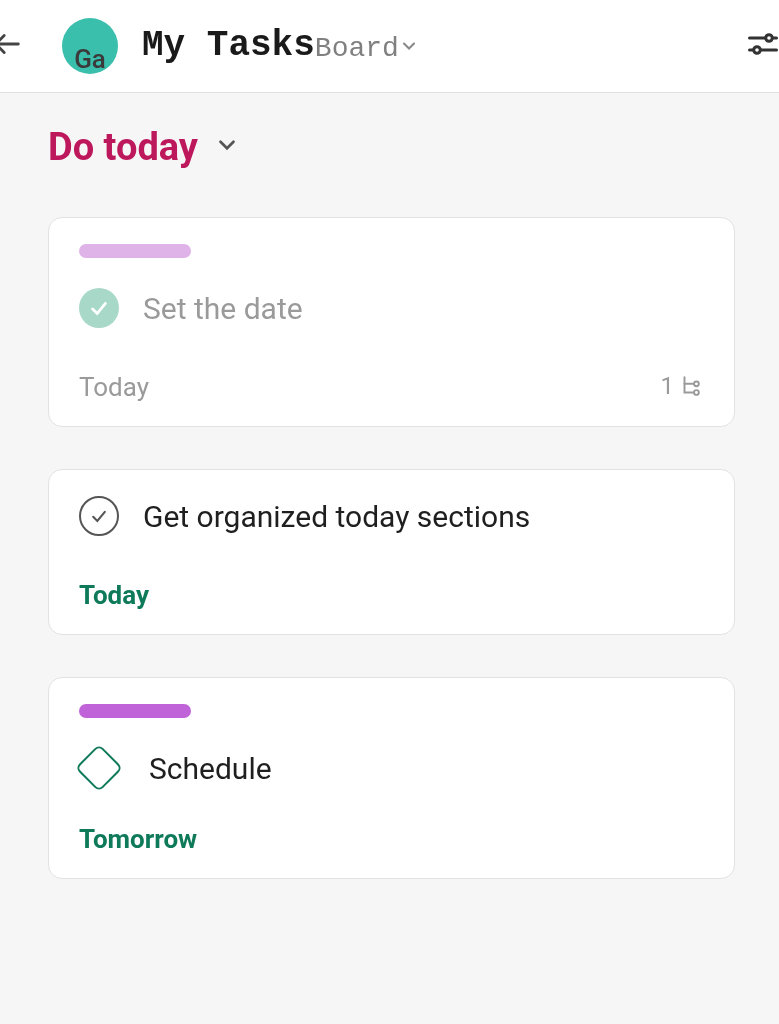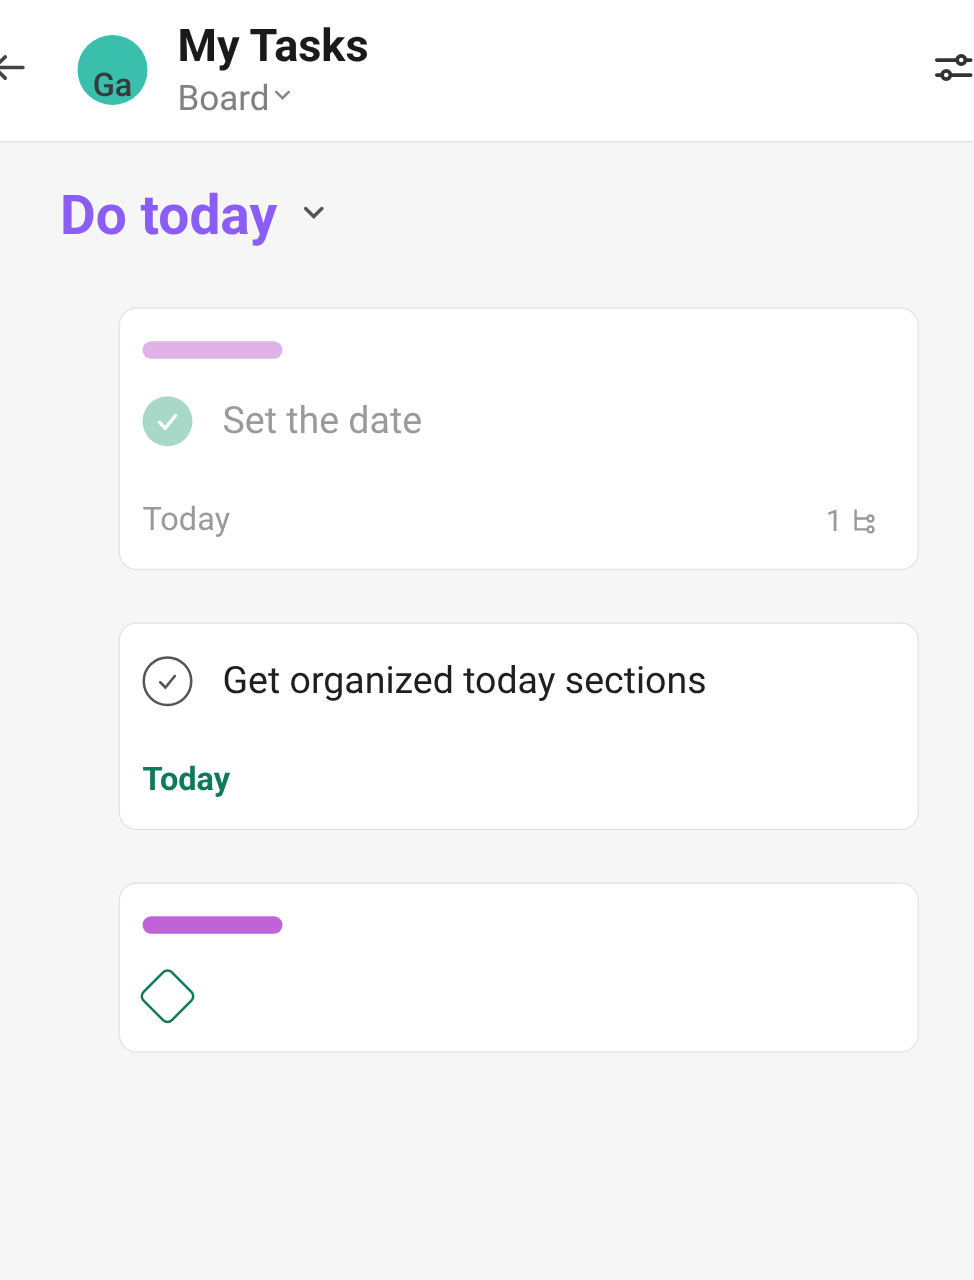--- a/index.html
+++ b/index.html
@@ -27,21 +27,21 @@
     background: #3bbfad;
     color: #3a3a3a;
     display: flex;
     align-items: flex-end;
     justify-content: center;
     font-size: 26px;
     font-weight: 500;
     margin-left: 62px;
     margin-right: 24px;
   }
-  .header-titles { display: flex; flex-direction: column; }
+  .header-titles { display: flex; flex-direction: row; font-family: Liberation Mono, monospace; }
   .header-title {
     font-size: 36px;
     font-weight: 700;
     color: #1a1a1a;
     line-height: 1.1;
   }
   .header-subtitle-row {
     display: flex;
     align-items: center;
     margin-top: 4px;
@@ -62,32 +62,31 @@
   
   .content { padding: 32px 44px 0 48px; }
   
   .section-row {
     display: flex;
     align-items: center;
     gap: 16px;
     margin-bottom: 48px;
   }
   .section-title {
-    font-size: 44px;
+    font-size: 38px;
     font-weight: 700;
-    color: #8b5cf6;
+    color: #be185d;
   }
   
   .card {
     background: #fff;
     border: 1px solid #e2e2e2;
     border-radius: 14px;
-    padding: 26px 30px 24px 18px;
+    padding: 26px 30px 24px 30px;
     margin-bottom: 42px;
-    margin-left: 47px;
   }
   .tag-pill {
     width: 112px;
     height: 14px;
     border-radius: 8px;
     margin-bottom: 30px;
   }
   .tag-light { background: #dfb3e8; }
   .tag-dark  { background: #c063d8; }
   
@@ -120,21 +119,21 @@
   
   .task-title {
     font-size: 30px;
     color: #1f1f1f;
     font-weight: 400;
   }
   .task-title.muted { color: #9a9a9a; }
   
   .card-footer {
     display: flex;
-    align-items: flex-end;
+    align-items: flex-start;
     justify-content: space-between;
     margin-top: 44px;
   }
   .due-label { font-size: 26px; font-weight: 500; }
   .due-muted { color: #9a9a9a; font-weight: 400; }
   .due-green { color: #0f7a5a; font-weight: 700; }
   
   .subtask-badge {
     display: flex;
     align-items: center;
@@ -223,16 +222,20 @@
     </div>
     <div class="card-footer">
       <span class="due-label due-green">Today</span>
     </div>
   </div>
 
   <div class="card" style="margin-bottom:0;">
     <div class="tag-pill tag-dark"></div>
     <div class="task-row">
       <div class="diamond"></div>
+      <span class="task-title" style="margin-left:6px;">Schedule</span>
+    </div>
+    <div class="card-footer" style="margin-top:36px;">
+      <span class="due-label due-green">Tomorrow</span>
     </div>
   </div>
 
 </div>
 
 </body></html>

